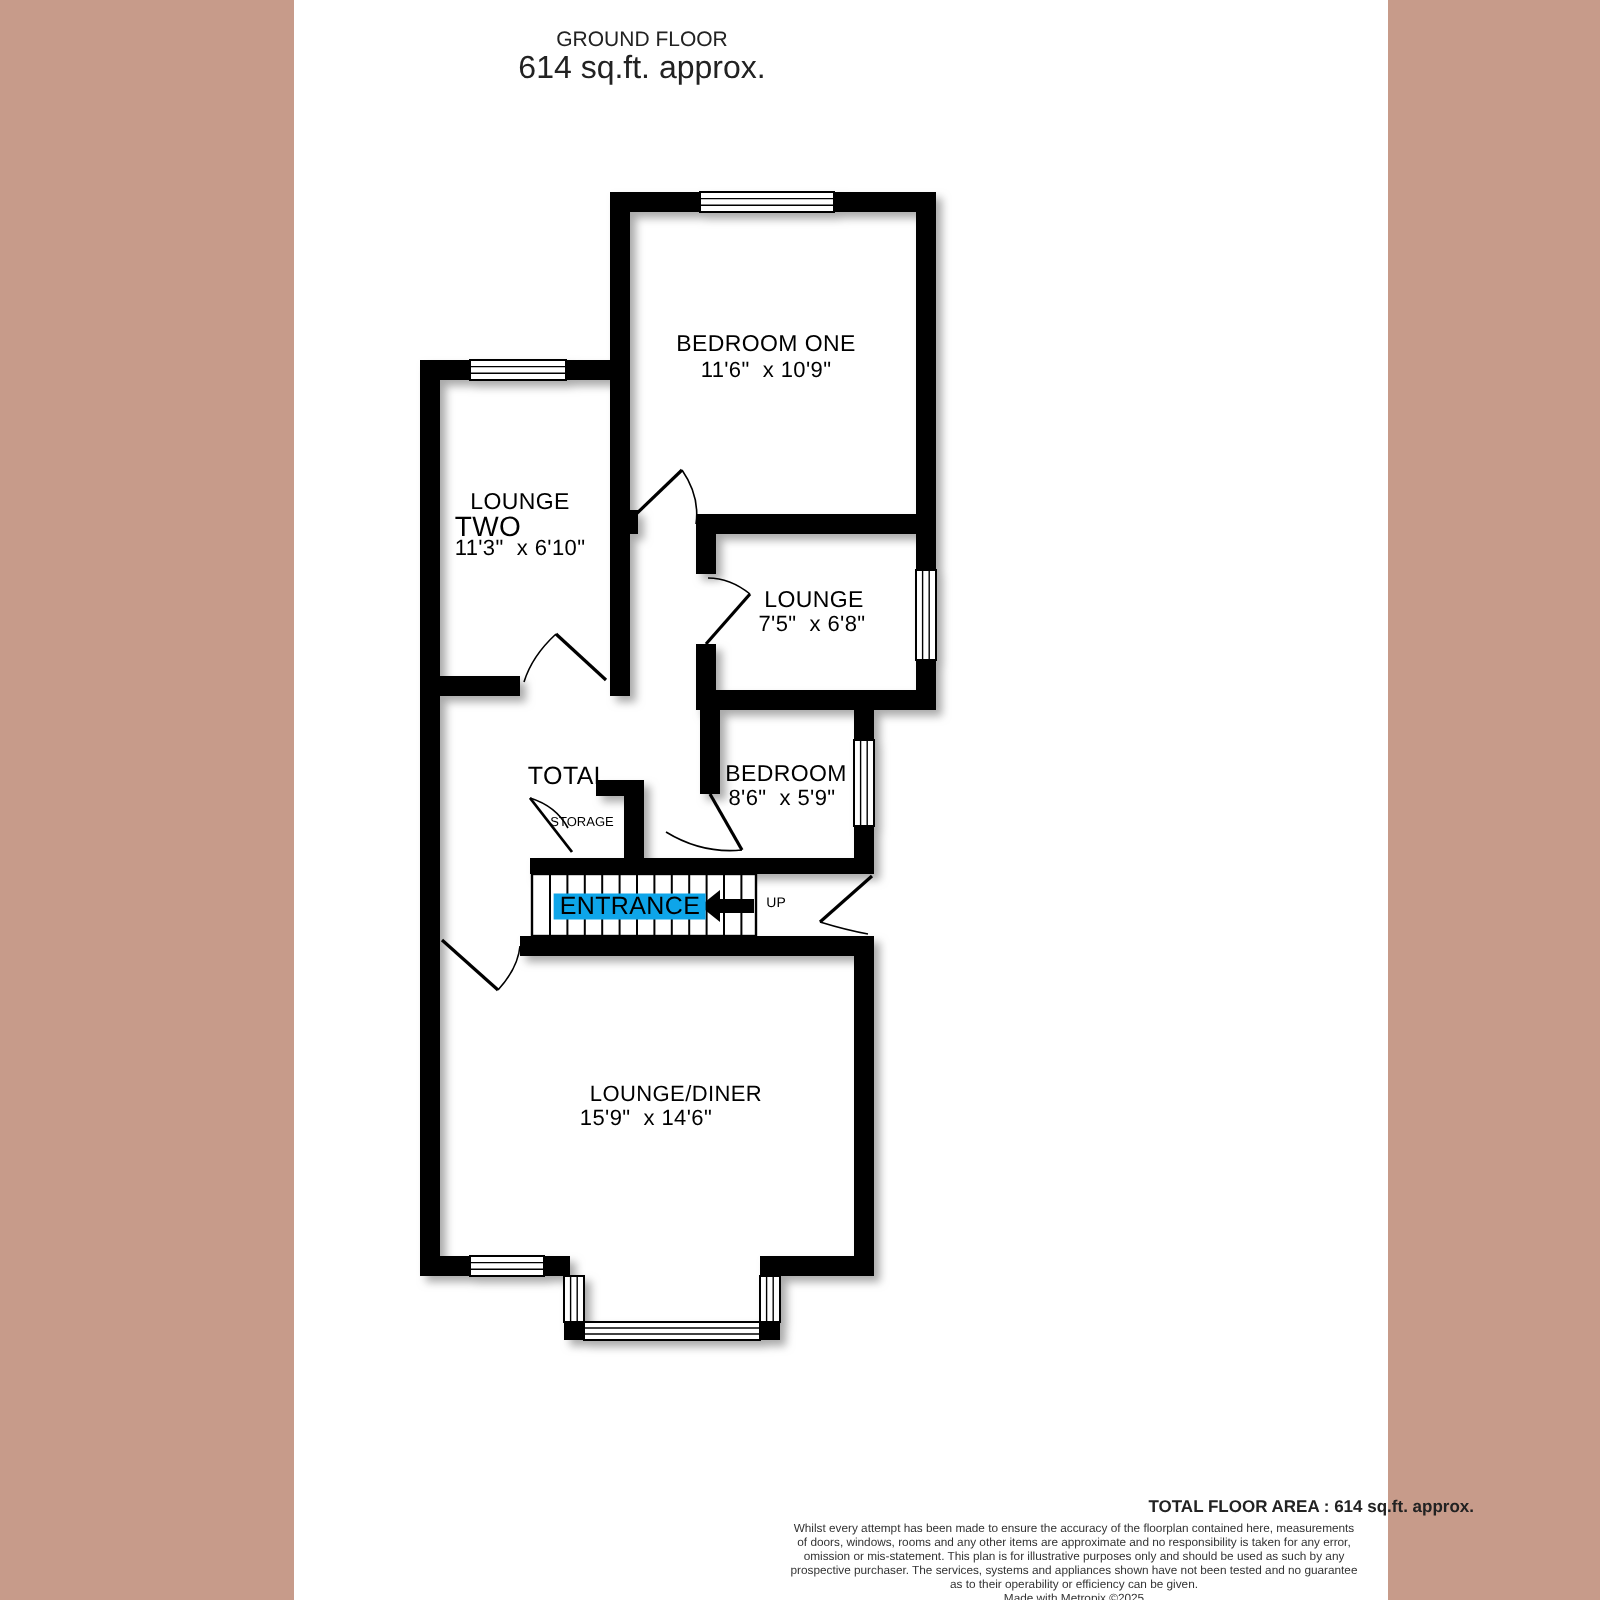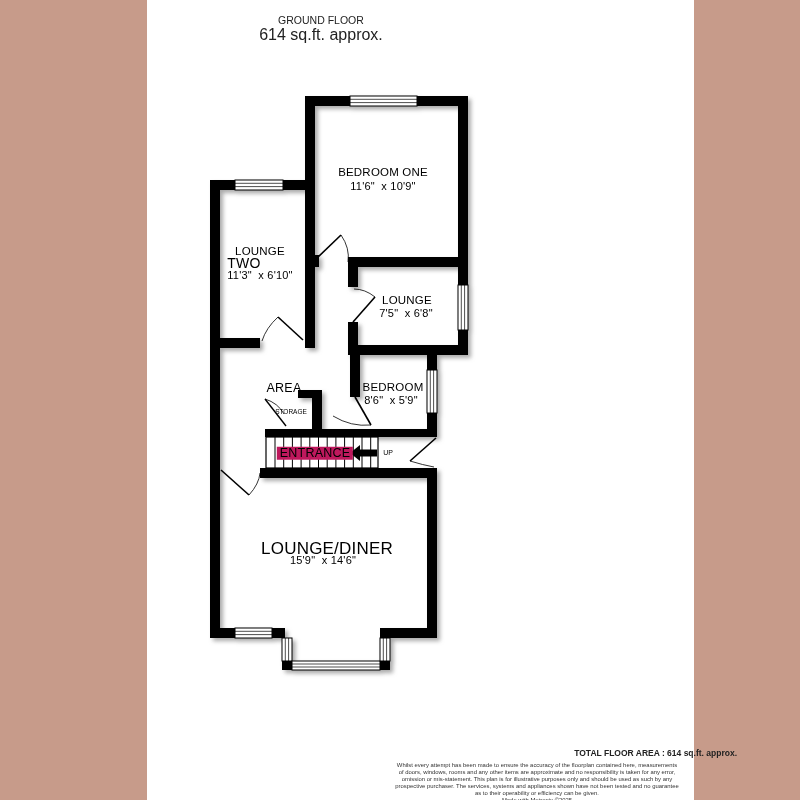--- a/index.html
+++ b/index.html
@@ -18,21 +18,21 @@
   .plan-svg{position:absolute;left:0;top:0;width:800px;height:800px;}
   .lbl{
     position:absolute;transform:translate(-50%,-50%);
     font-weight:normal;color:#000;white-space:pre;letter-spacing:.2px;
     text-align:center;line-height:1;
   }
   .heading{
     position:absolute;transform:translateX(-50%);
     color:#222;font-weight:500;text-align:center;white-space:pre;
   }
-  .entrance-bg{background:#be185d;padding:0 3px;z-index:5;}
+  .entrance-bg{background:#0ea5e9;padding:0 3px;z-index:5;}
   .footer-block{
     position:absolute;left:317px;top:748px;width:400px;
     text-align:center;color:#222;
   }
   .footer-title{font-size:8.5px;font-weight:bold;margin-bottom:4px;white-space:nowrap;text-align:right;}
   .footer-line{font-size:5.9px;line-height:6.9px;color:#333;white-space:nowrap;}
   .footer-credit{font-size:5.9px;line-height:6.9px;color:#333;margin-top:0;white-space:nowrap;}
 </style>
 </head>
 <body>
@@ -190,31 +190,31 @@
   <div class="lbl" style="left:363px;top:173px;font-size:11.5px;">BEDROOM ONE</div>
   <div class="lbl" style="left:363px;top:186px;font-size:11px;">11'6"  x 10'9"</div>
 
   <div class="lbl" style="left:240px;top:252px;font-size:11.5px;">LOUNGE</div>
   <div class="lbl" style="left:224px;top:263px;font-size:14px;">TWO</div>
   <div class="lbl" style="left:240px;top:275px;font-size:11px;">11'3"  x 6'10"</div>
 
   <div class="lbl" style="left:387px;top:301px;font-size:11.5px;">LOUNGE</div>
   <div class="lbl" style="left:386px;top:313px;font-size:11px;">7'5"  x 6'8"</div>
 
-  <div class="lbl" style="left:264px;top:388px;font-size:12.5px;">AREA</div>
+  <div class="lbl" style="left:264px;top:388px;font-size:12.5px;">TOTAL</div>
 
   <div class="lbl" style="left:271px;top:412px;font-size:6.5px;letter-spacing:0;">STORAGE</div>
 
   <div class="lbl" style="left:373px;top:388px;font-size:11.5px;">BEDROOM</div>
   <div class="lbl" style="left:371px;top:400px;font-size:11px;">8'6"  x 5'9"</div>
 
   <div class="lbl entrance-bg" style="left:295px;top:453px;font-size:12.5px;">ENTRANCE</div>
   <div class="lbl" style="left:368px;top:452px;font-size:7px;letter-spacing:0;">UP</div>
 
-  <div class="lbl" style="left:307px;top:548px;font-size:17px;">LOUNGE/DINER</div>
+  <div class="lbl" style="left:318px;top:548px;font-size:11px;">LOUNGE/DINER</div>
   <div class="lbl" style="left:303px;top:560px;font-size:11px;">15'9"  x 14'6"</div>
 
   <div class="footer-block">
     <div class="footer-title">TOTAL FLOOR AREA : 614 sq.ft. approx.</div>
     <div class="footer-line">Whilst every attempt has been made to ensure the accuracy of the floorplan contained here, measurements</div>
     <div class="footer-line">of doors, windows, rooms and any other items are approximate and no responsibility is taken for any error,</div>
     <div class="footer-line">omission or mis-statement. This plan is for illustrative purposes only and should be used as such by any</div>
     <div class="footer-line">prospective purchaser. The services, systems and appliances shown have not been tested and no guarantee</div>
     <div class="footer-line">as to their operability or efficiency can be given.</div>
     <div class="footer-credit">Made with Metropix ©2025</div>

